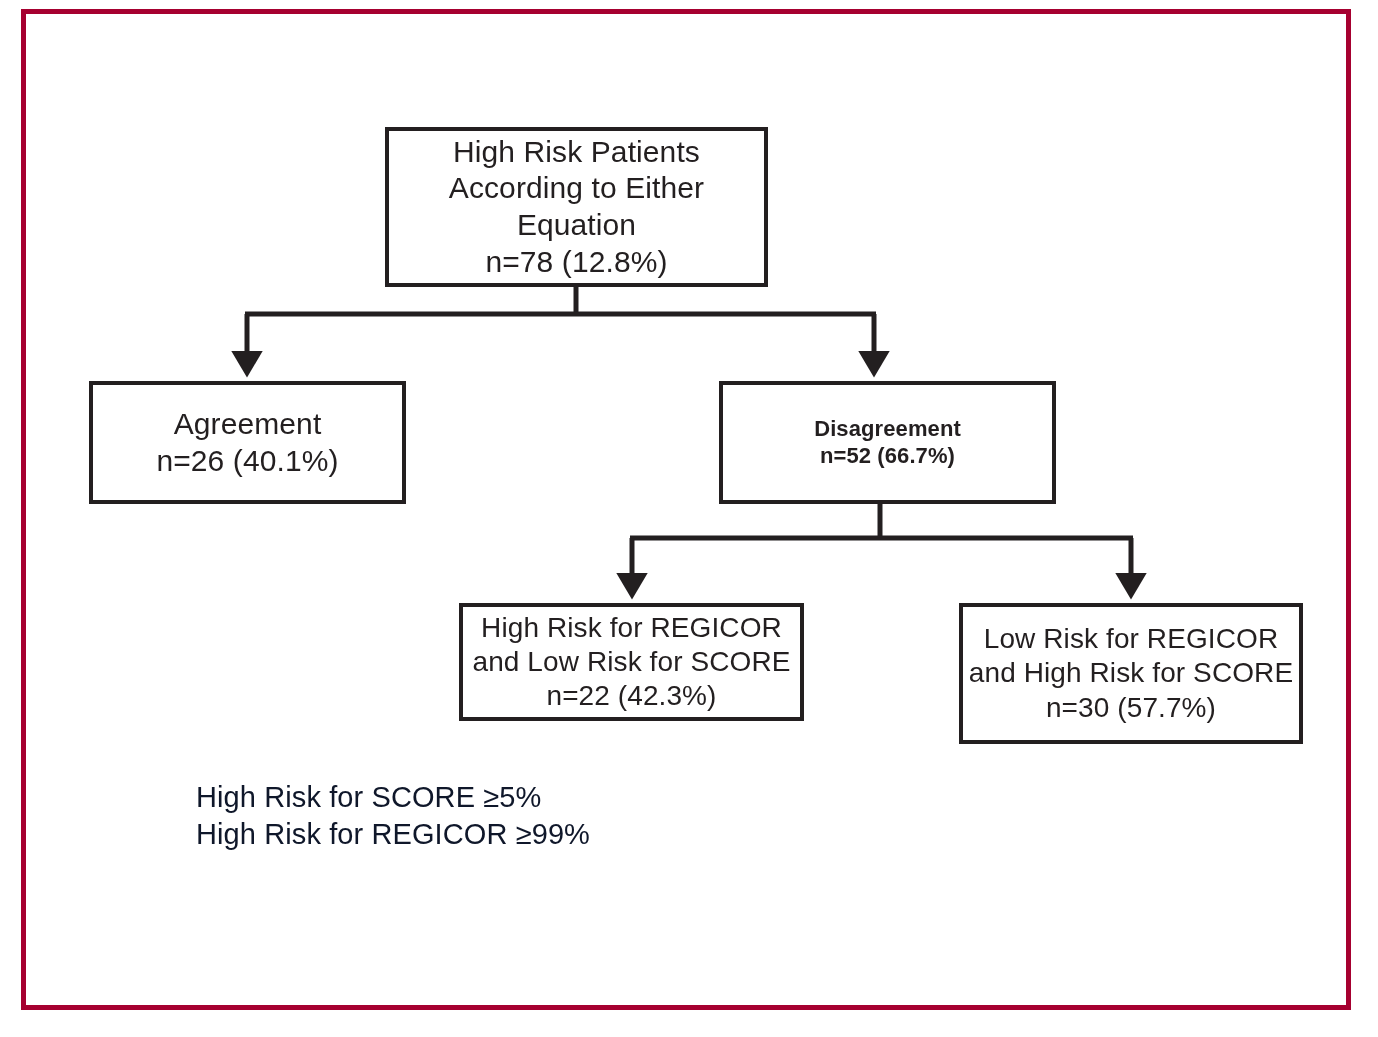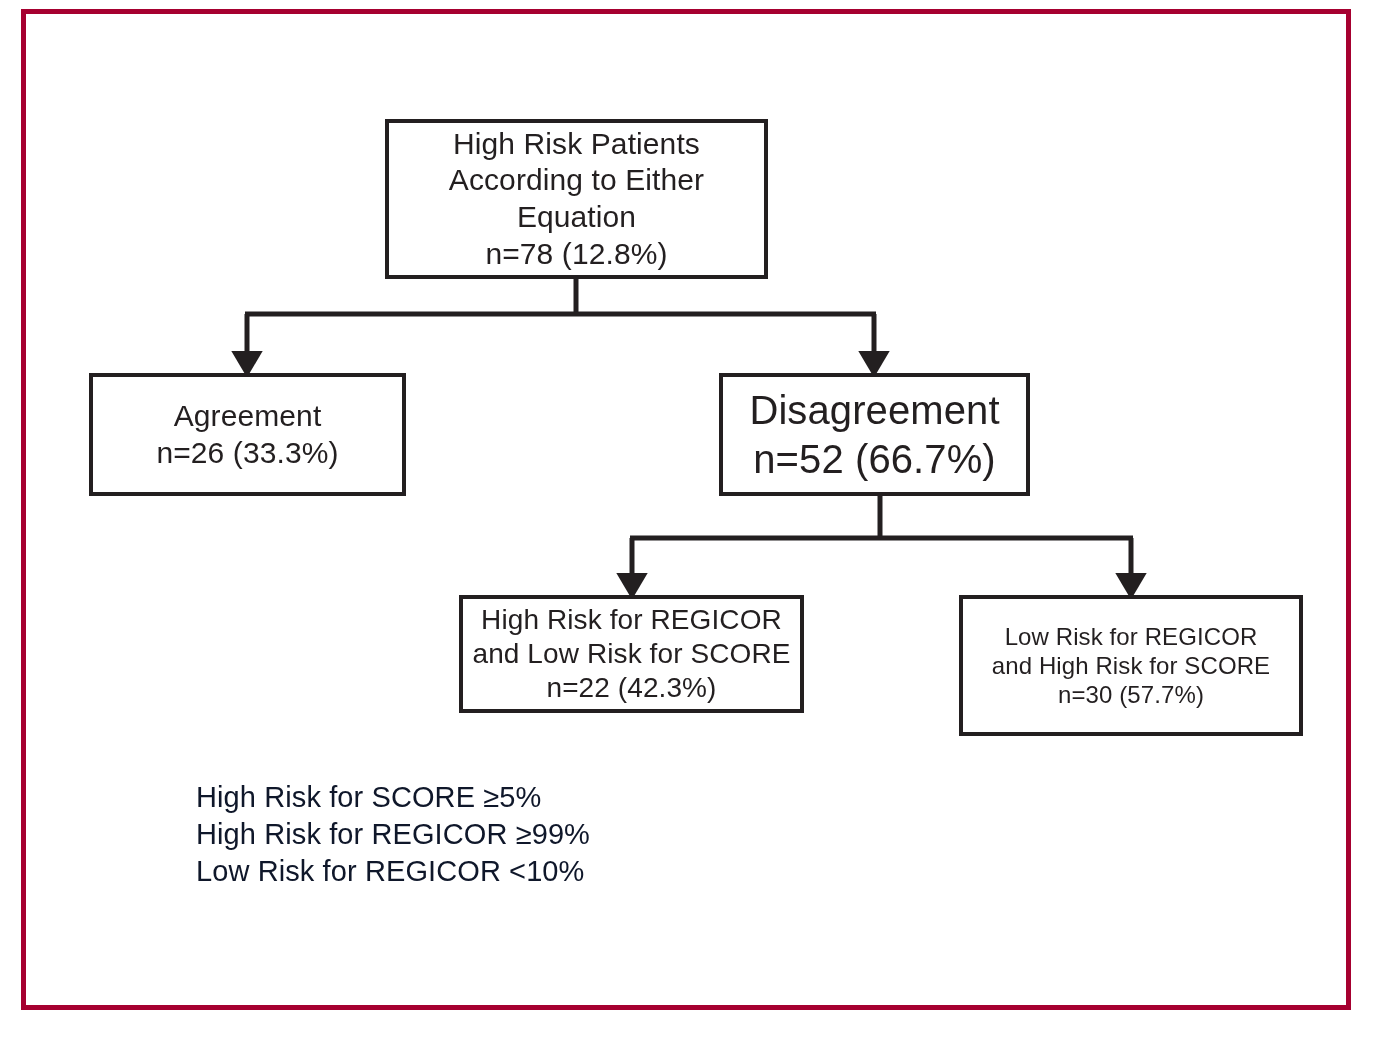--- a/index.html
+++ b/index.html
@@ -44,55 +44,57 @@
     border: 4px solid #231f20;
     background: #ffffff;
     display: flex;
     align-items: center;
     justify-content: center;
     text-align: center;
     color: #231f20;
     line-height: 1.22;
     white-space: pre-line;
     letter-spacing: 0.1px;
+    margin-top: 8px;
   }
   #node-root {
     left: 385px;
     top: 119px;
     width: 383px;
     height: 160px;
     font-size: 30px;
   }
   #node-agreement {
     left: 89px;
     top: 373px;
     width: 317px;
     height: 123px;
     font-size: 30px;
   }
   #node-disagreement {
     left: 719px;
     top: 373px;
-    width: 311px;
+    width: 337px;
     height: 123px;
-    font-size: 40px;
+    font-size: 22px;
+    font-weight: bold;
   }
   #node-regicor-high {
     left: 459px;
     top: 595px;
     width: 345px;
     height: 118px;
     font-size: 28px;
   }
   #node-regicor-low {
     left: 959px;
     top: 595px;
     width: 344px;
     height: 141px;
-    font-size: 24px;
+    font-size: 28px;
   }
   
   #legend {
     position: absolute;
     left: 196px;
     top: 779px;
     font-size: 29px;
     color: #0f172a;
     line-height: 1.28;
     letter-spacing: 0.1px;
@@ -125,32 +127,31 @@
     <path d="M630,538 L1133,538" stroke="#231f20" stroke-width="5" fill="none"></path>
     <path d="M632,538 L632,578" stroke="#231f20" stroke-width="5" fill="none" marker-end="url(#arrowhead)"></path>
     <path d="M1131,538 L1131,578" stroke="#231f20" stroke-width="5" fill="none" marker-end="url(#arrowhead)"></path>
   </svg>
 
   <div class="node" id="node-root">High Risk Patients
 According to Either Equation
 n=78 (12.8%)</div>
 
   <div class="node" id="node-agreement">Agreement
-n=26 (33.3%)</div>
+n=26 (40.1%)</div>
 
   <div class="node" id="node-disagreement">Disagreement
 n=52 (66.7%)</div>
 
   <div class="node" id="node-regicor-high">High Risk for REGICOR
 and Low Risk for SCORE
 n=22 (42.3%)</div>
 
   <div class="node" id="node-regicor-low">Low Risk for REGICOR
 and High Risk for SCORE
 n=30 (57.7%)</div>
 
   <div id="legend">
     <span class="legend-line">High Risk for SCORE ≥5%</span>
     <span class="legend-line">High Risk for REGICOR ≥99%</span>
-    <span class="legend-line">Low Risk for REGICOR &lt;10%</span>
   </div>
 
 </div>
 
 </body></html>

